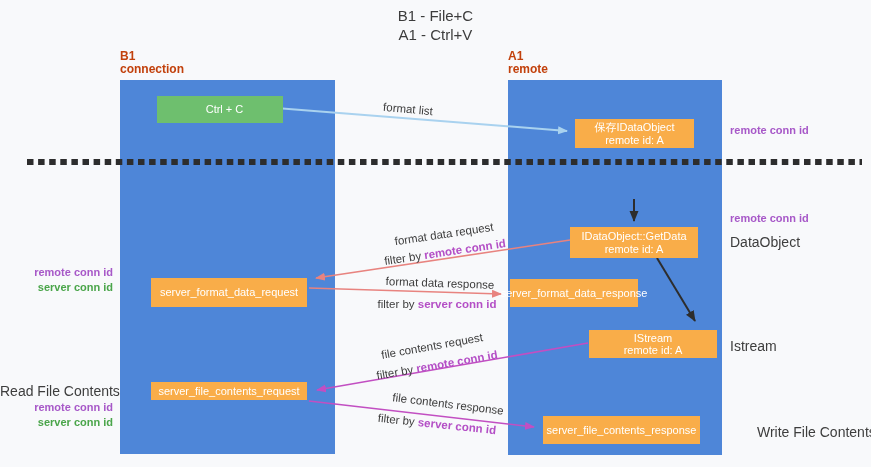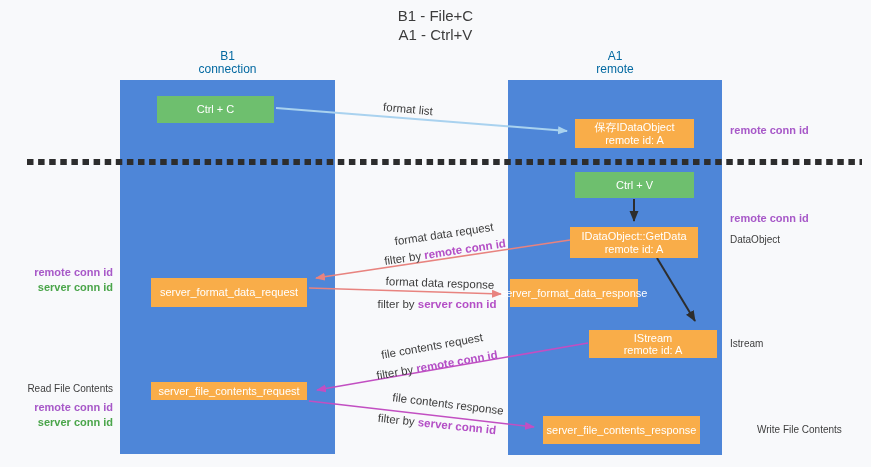--- a/index.html
+++ b/index.html
@@ -1,25 +1,25 @@
 <!DOCTYPE html>
 <html><head>
 <meta charset="utf-8">
 <style>
   html,body{margin:0;padding:0;}
   body{font-family:"Liberation Sans",sans-serif;}
   #stage{position:relative;width:871px;height:467px;background:#f8f9fb;overflow:hidden;}
   .title-line{position:absolute;left:0;right:0;text-align:center;font-size:15px;color:#3c3c3c;}
   .lane{position:absolute;background:#4e86d8;}
-  .lane-head{position:absolute;text-align:center;font-size:12px;line-height:13px;color:#0369a1;}
+  .lane-head{position:absolute;font-size:12px;line-height:13px;color:#c2410c;font-weight:bold;}
   .node{position:absolute;display:flex;flex-direction:column;align-items:center;justify-content:center;
         color:#ffffff;text-align:center;font-size:11px;line-height:12.5px;white-space:nowrap;}
   .orange{background:#f9ad49;}
-  .green{background:#6ebf6e;}
-  .slabel{position:absolute;font-size:10px;color:#3d3d3d;white-space:nowrap;}
+  .green{background:#6ebf6e;padding-left:9px;}
+  .slabel{position:absolute;font-size:14px;color:#3d3d3d;white-space:nowrap;}
   .slabel.right-align{text-align:right;}
   .conn{font-weight:bold;font-size:11px;line-height:14px;}
   .purple{color:#a758c8;}
   .greentxt{color:#4aa54a;}
   .alabel{position:absolute;font-size:11.5px;color:#3d3d3d;white-space:nowrap;}
   .aemph{font-weight:bold;color:#b44fc6;}
   svg.overlay{position:absolute;left:0;top:0;pointer-events:none;}
 </style>
 </head>
 <body>
@@ -70,23 +70,20 @@
 
   <div class="node green" style="left:157px;top:96px;width:117px;height:27px;">
     <span>Ctrl + C</span>
   </div>
 
   <div class="node orange" style="left:575px;top:119px;width:119px;height:29px;align-items:center;">
     <span style="display:block;">保存IDataObject</span>
     <span style="display:block;">remote id: A</span>
   </div>
 
-  <div class="node green" style="left:575px;top:172px;width:119px;height:26px;">
-    <span>Ctrl + V</span>
-  </div>
 
   <div class="node orange" style="left:570px;top:227px;width:128px;height:31px;">
     <span style="display:block;">IDataObject::GetData</span>
     <span style="display:block;">remote id: A</span>
   </div>
 
   <div class="node orange" style="left:151px;top:266px;width:156px;height:29px;margin-top:12px;">
     <span>server_format_data_request</span>
   </div>
 

